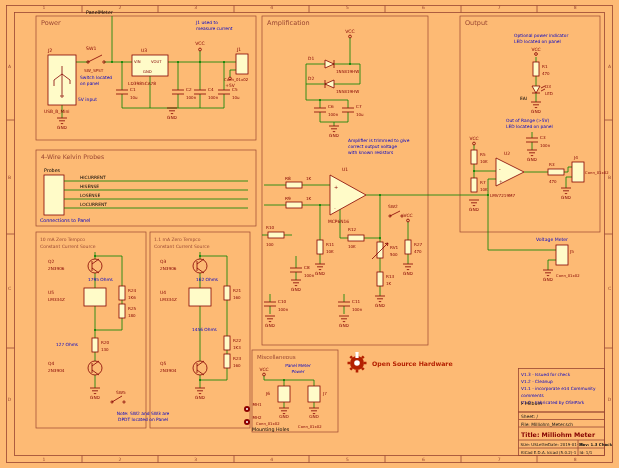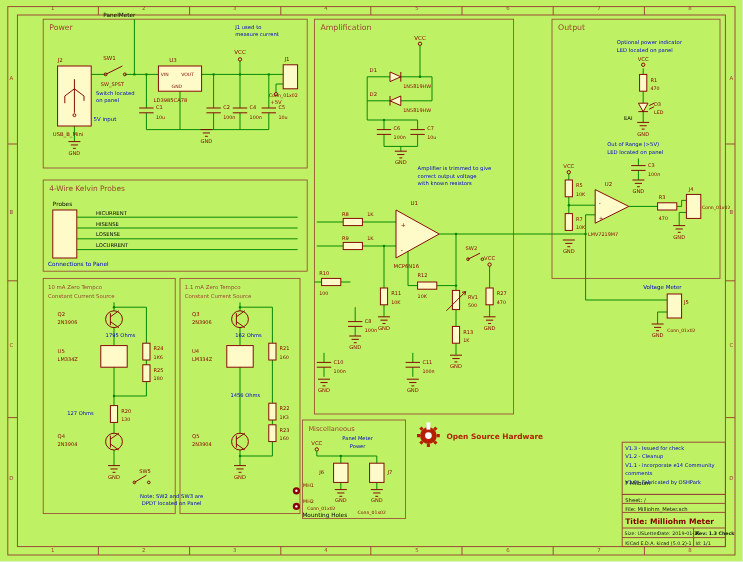--- a/index.html
+++ b/index.html
@@ -1,20 +1,20 @@
 <!DOCTYPE html>
 <html style="--wire: #008400; --sym: #840000; --fill: #fffbc8; --note: #0000c8; --sec: #9a4632; --oshw: #b42000;"><head>
 <meta charset="utf-8">
 <style>
   :root{
     --wire:#008400; --sym:#840000; --fill:#fffbc8; --note:#0000c8; --sec:#9a4632; --oshw:#b42000;
   }
   html,body{margin:0;padding:0;background:#fff;}
   body{width:619px;height:468px;font-family:"DejaVu Sans",sans-serif;}
-  #sheet{position:relative;width:619px;height:468px;background:#bef264;outline:1px solid #d5d5d5;overflow:hidden;}
+  #sheet{position:relative;width:619px;height:468px;background:#fdba74;outline:1px solid #d5d5d5;overflow:hidden;}
   svg{position:absolute;left:0;top:0;}
   text{font-family:"DejaVu Sans",sans-serif;}
   .w{stroke:var(--wire);stroke-width:.8;fill:none;}
   .dot{fill:var(--wire);stroke:none;}
   .sy{stroke:var(--sym);stroke-width:.8;fill:none;}
   .cf{stroke:var(--sym);stroke-width:.8;fill:var(--fill);}
   .sec{stroke:var(--sec);stroke-width:.7;fill:none;}
   .fr{stroke:var(--sec);stroke-width:.8;fill:none;}
   .ref{fill:var(--sym);}
   .note{fill:var(--note);}

